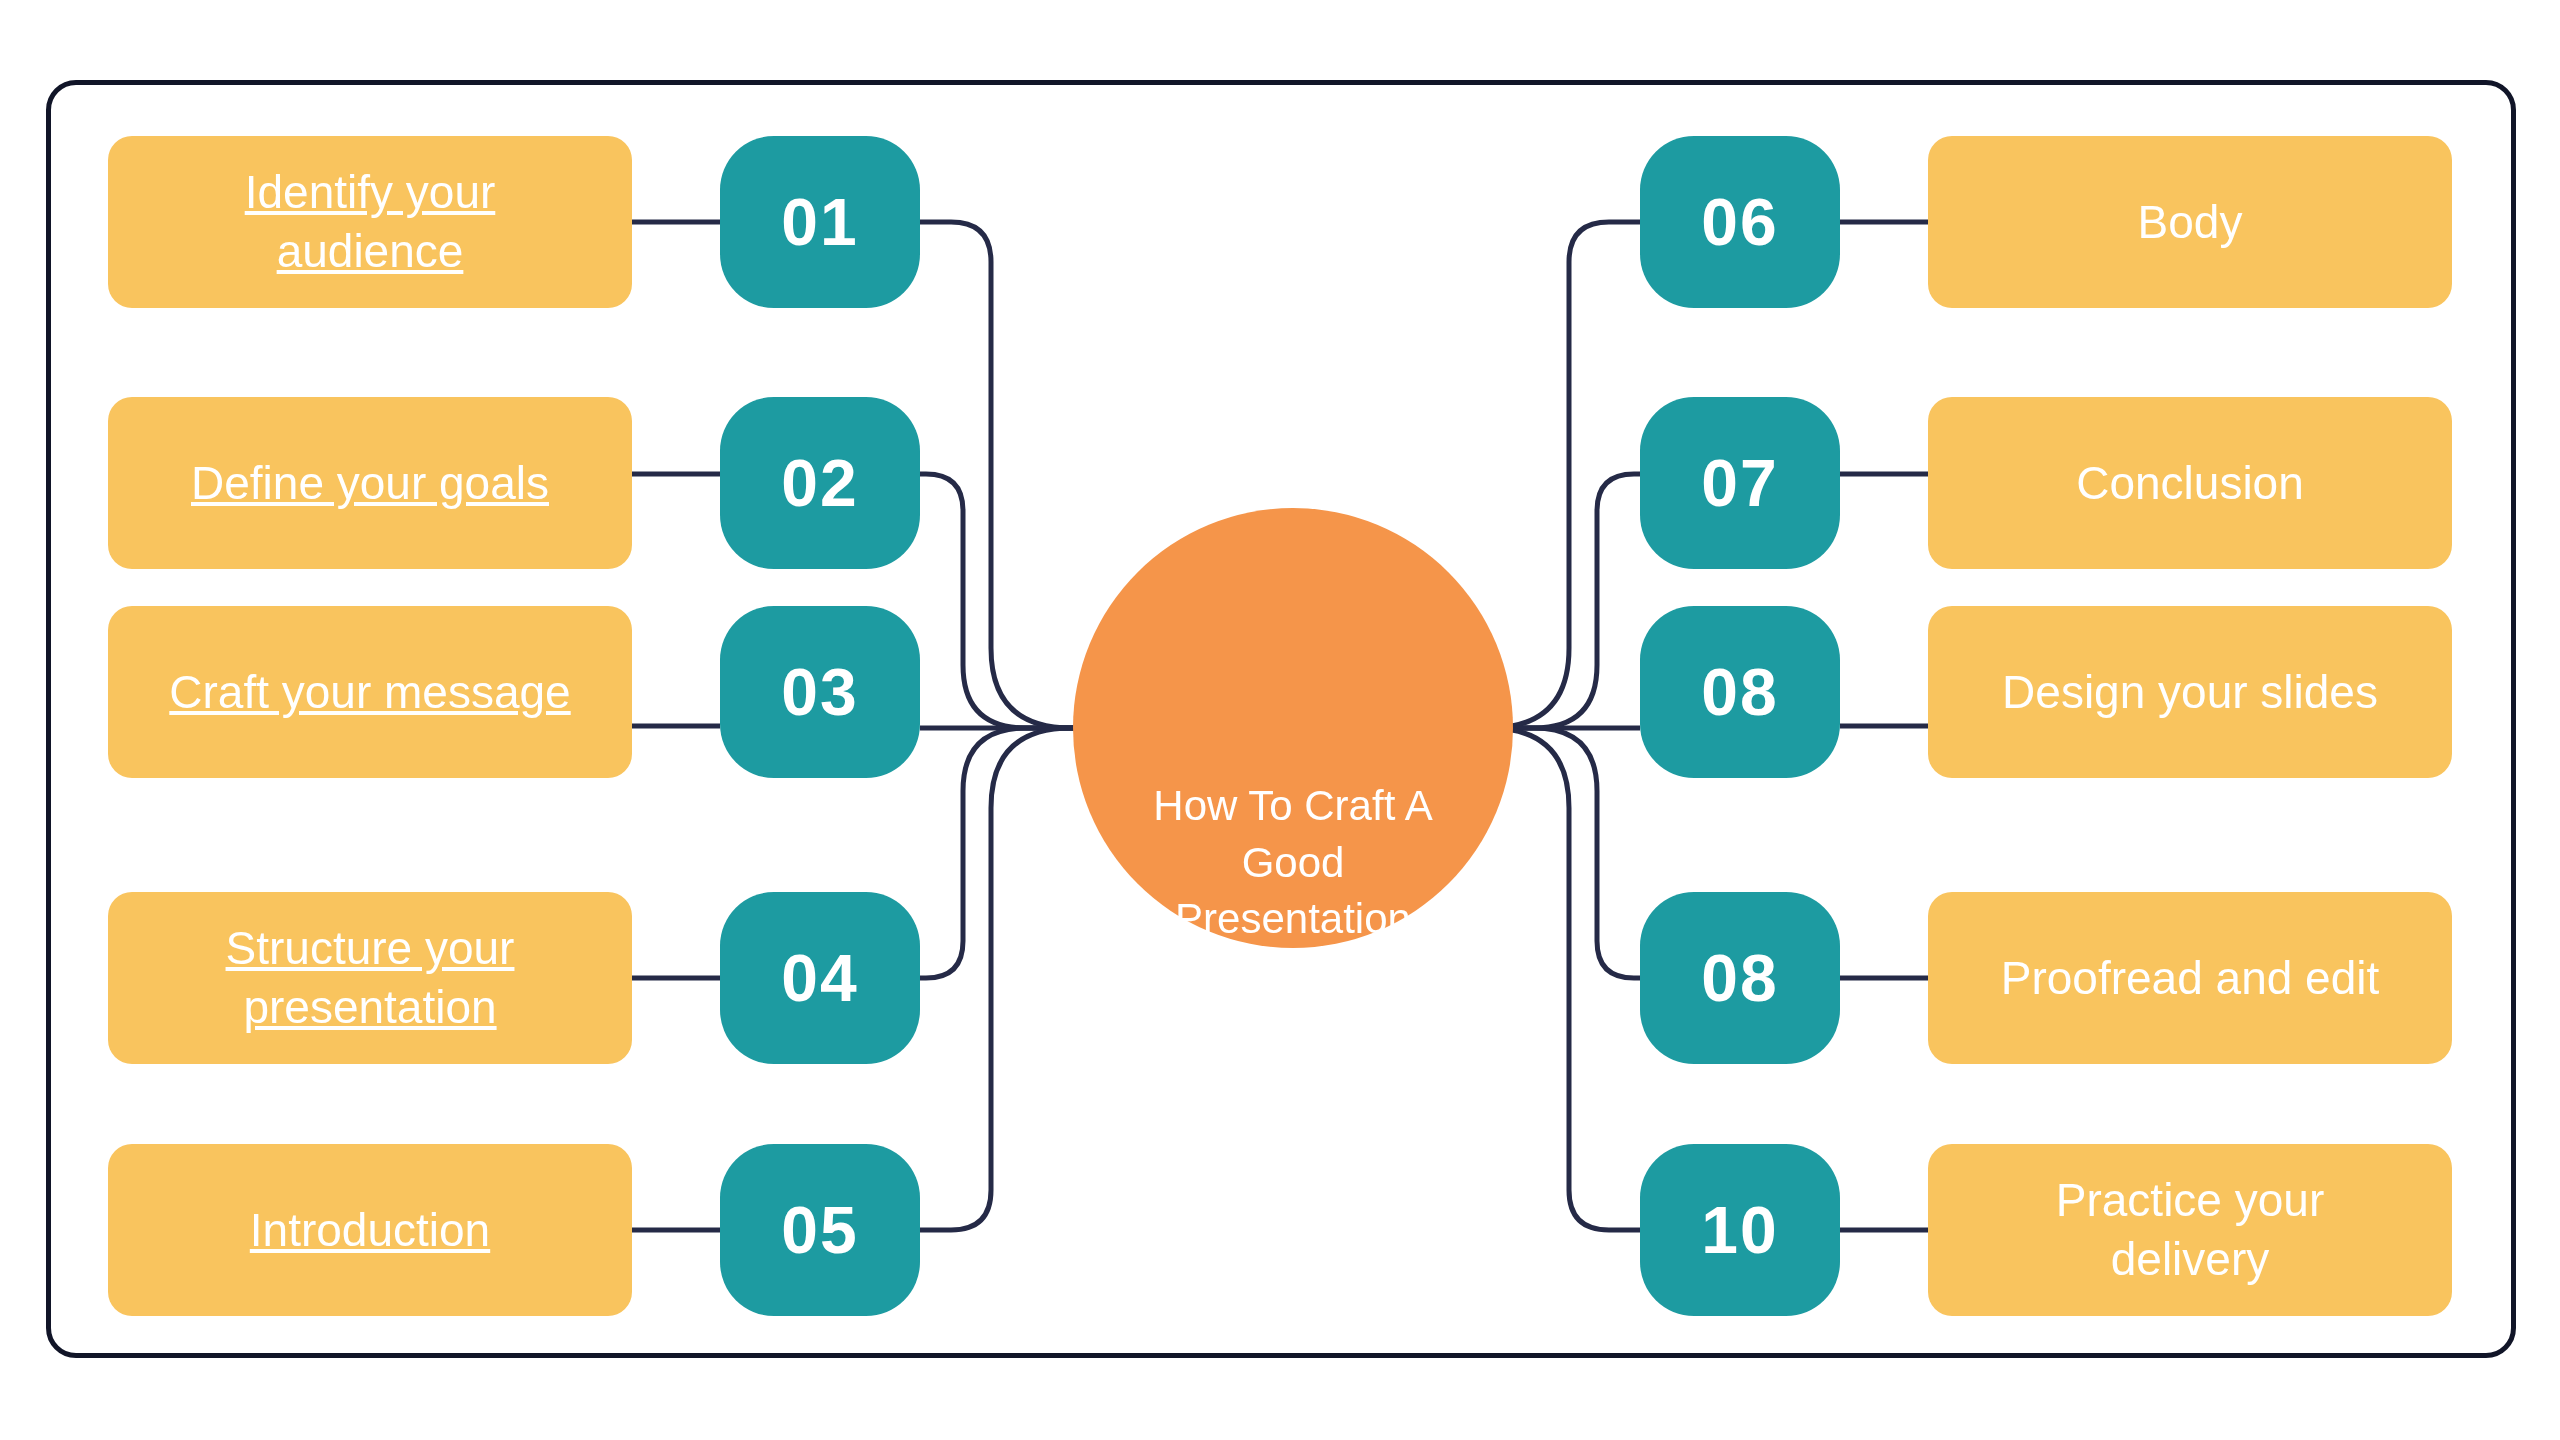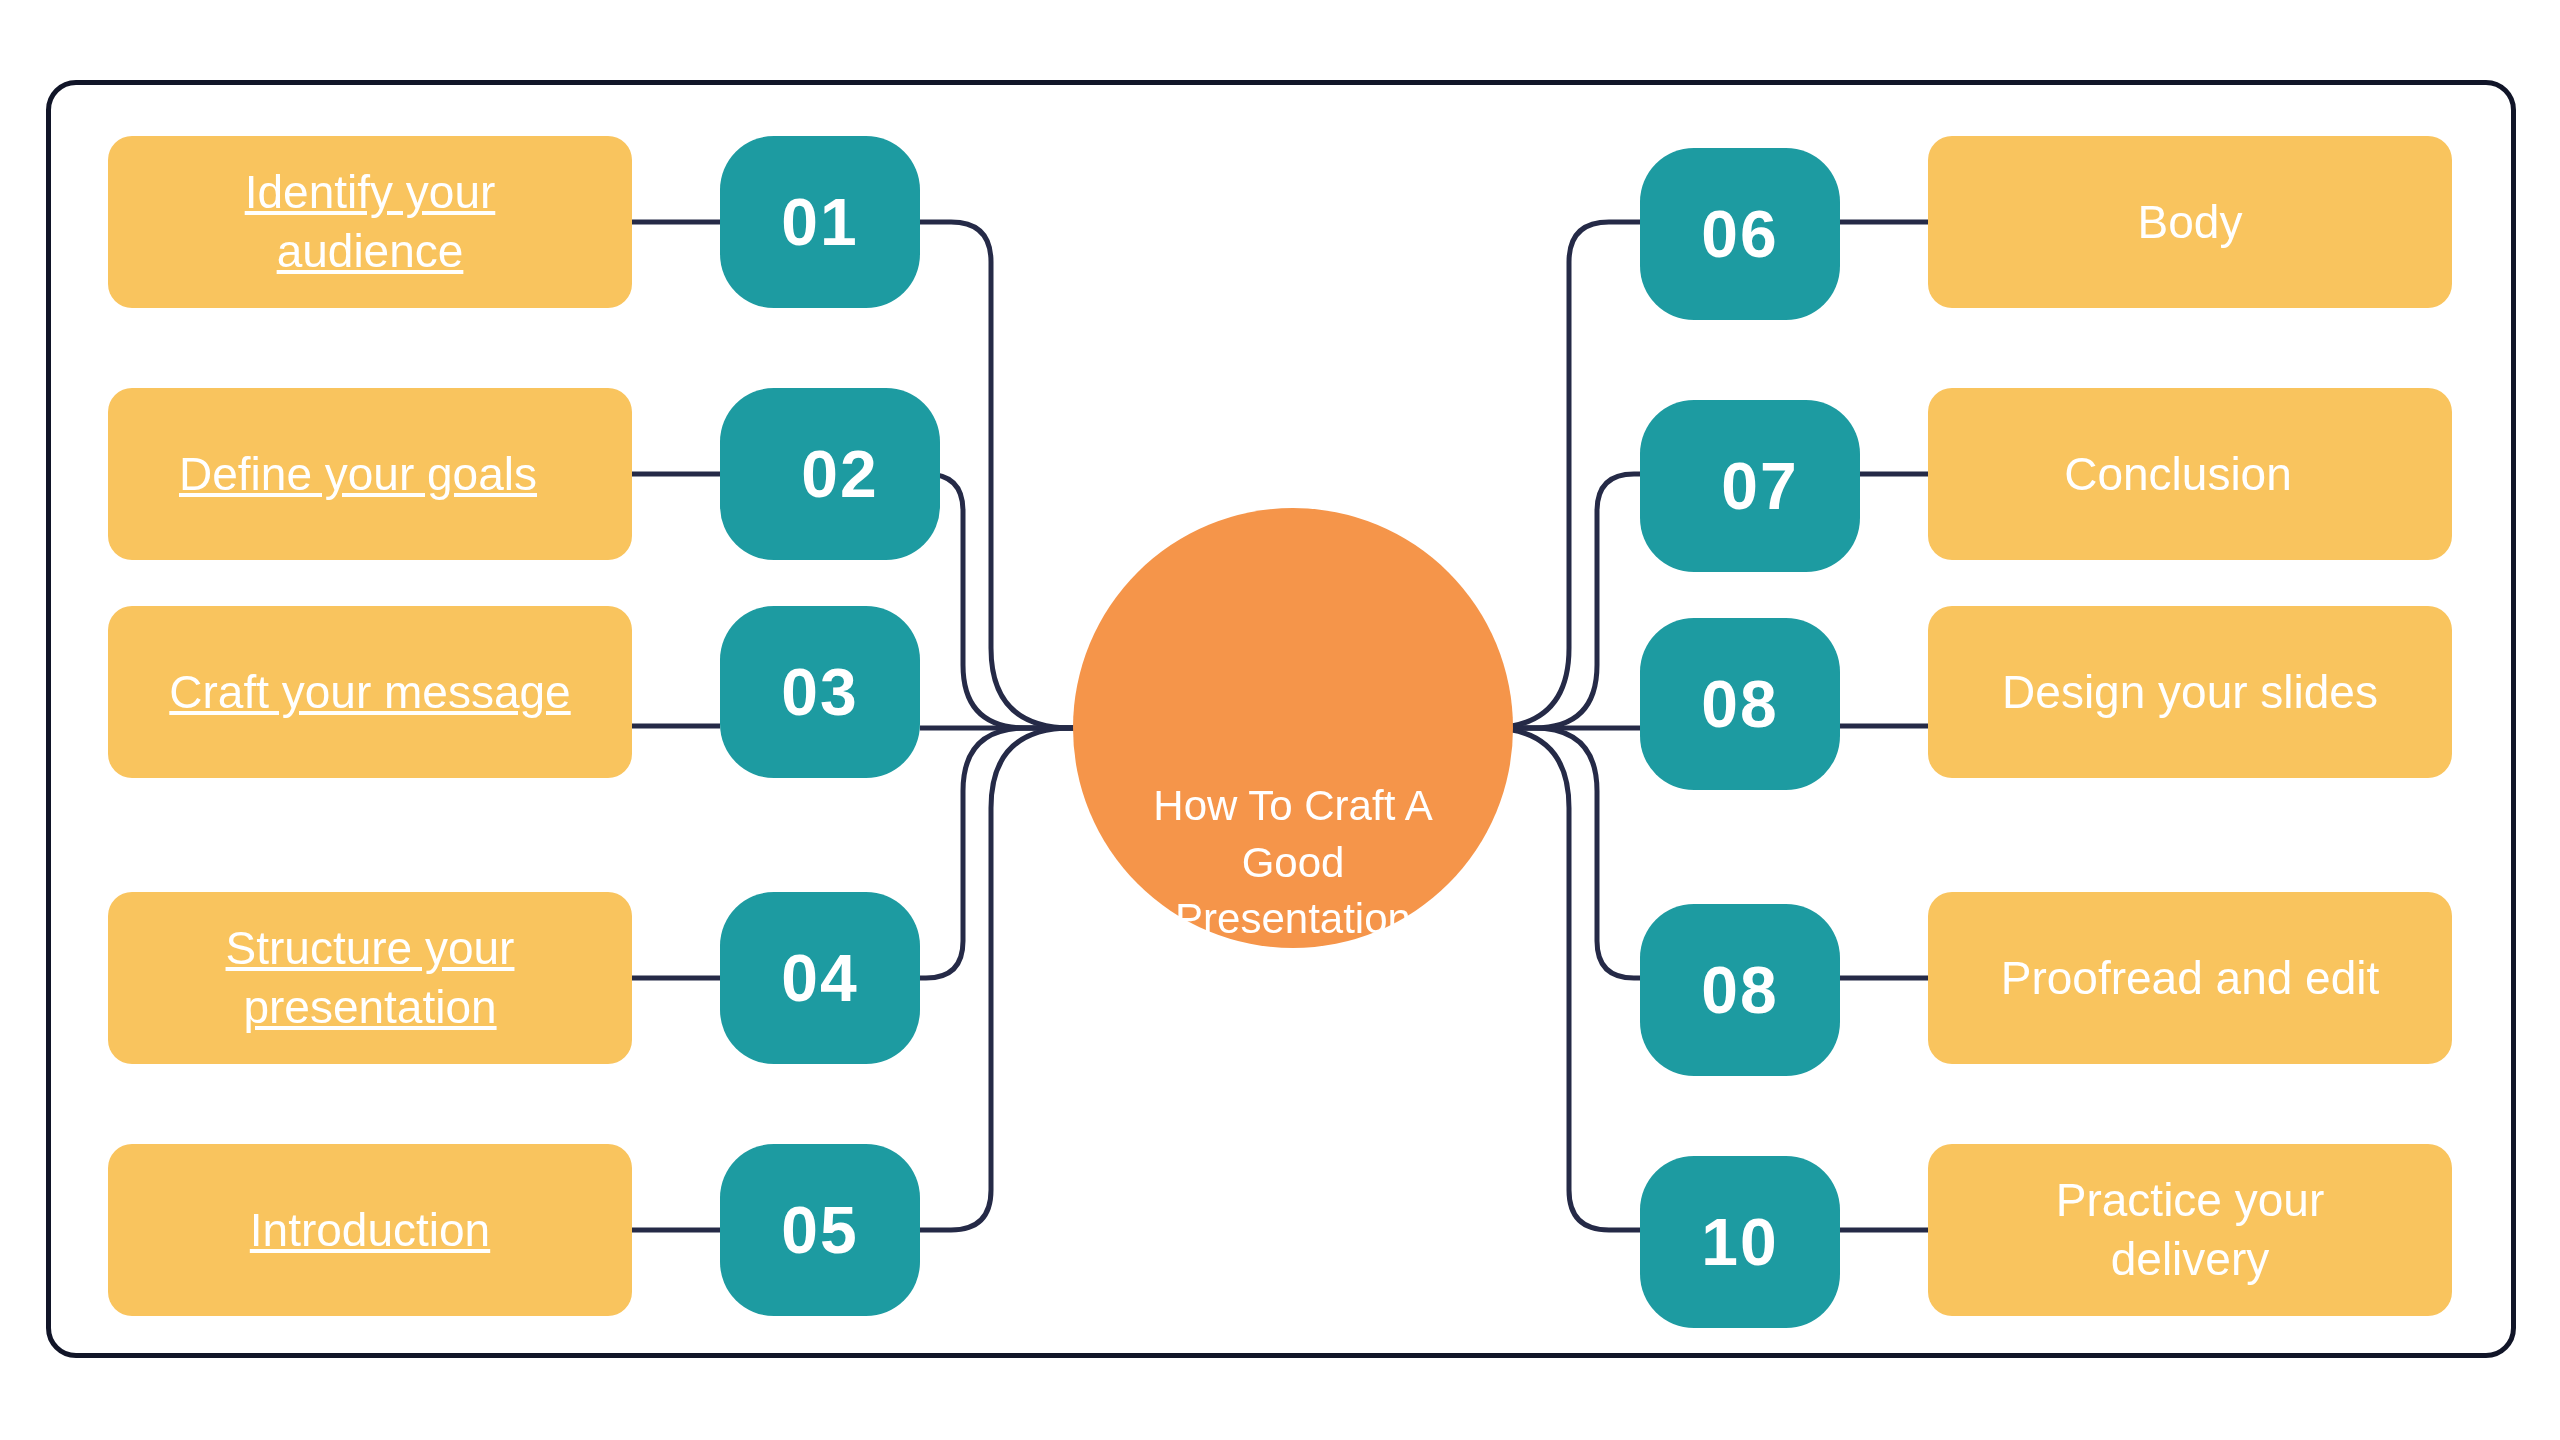--- a/index.html
+++ b/index.html
@@ -42,23 +42,23 @@
   .num-box{
     position:absolute;width:200px;height:172px;
     background:var(--teal);
     border-radius:54px;
     display:flex;align-items:center;justify-content:center;
     color:var(--text);
     font-size:66px;font-weight:700;letter-spacing:2px;
   }
   .label-box.left{left:108px;text-decoration:underline;}
   .num-box.left{left:720px;}
-  .num-box.right{left:1640px;margin-top:12px;}
+  .num-box.right{left:1640px;}
   .label-box.right{left:1928px;}
-  .r1{top:136px;} .r2{top:388px;padding-left:20px;} .r3{top:606px;} .r4{top:892px;} .r5{top:1144px;}
+  .r1{top:136px;} .r2{top:397px;} .r3{top:606px;} .r4{top:892px;} .r5{top:1144px;}
 
   .circle{
     position:absolute;left:1073px;top:508px;width:440px;height:440px;
     border-radius:50%;
     background:var(--orange);
     display:flex;flex-direction:column;align-items:center;justify-content:flex-end;
     text-align:center;color:var(--text);
     font-size:42px;font-weight:500;line-height:1.35;
   }
 </style>

